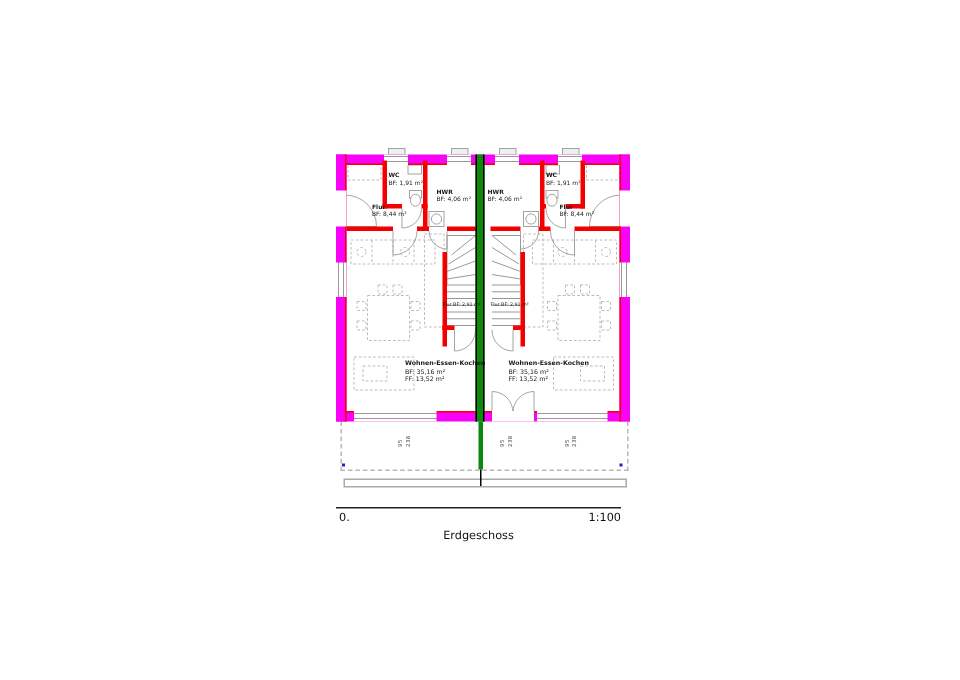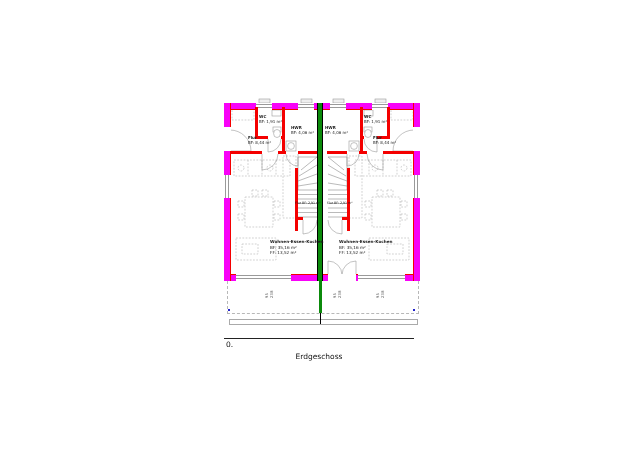--- a/index.html
+++ b/index.html
@@ -242,14 +242,15 @@
   <div class="abs vdim" style="left:265px;top:283px;height:15px;">95</div>
   <div class="abs vdim" style="left:270px;top:283px;height:15px;">238</div>
   <div class="abs vdim" style="left:333px;top:283px;height:15px;">95</div>
   <div class="abs vdim" style="left:338px;top:283px;height:15px;">238</div>
   <div class="abs vdim" style="left:376px;top:283px;height:15px;">95</div>
   <div class="abs vdim" style="left:381px;top:283px;height:15px;">238</div>
 
   <div class="abs titleline" style="left:224px;top:338px;width:190px;height:0;"></div>
   <div class="abs tb" style="left:226px;top:340px;">0.</div>
   <div class="abs tb" style="left:224px;top:320px;width:190px;text-align:center;margin-top:32px;">Erdgeschoss</div>
+  <div class="abs tb" style="left:224px;top:340px;width:190px;text-align:right;">1:100</div>
 
 </div>
 
 </body></html>

